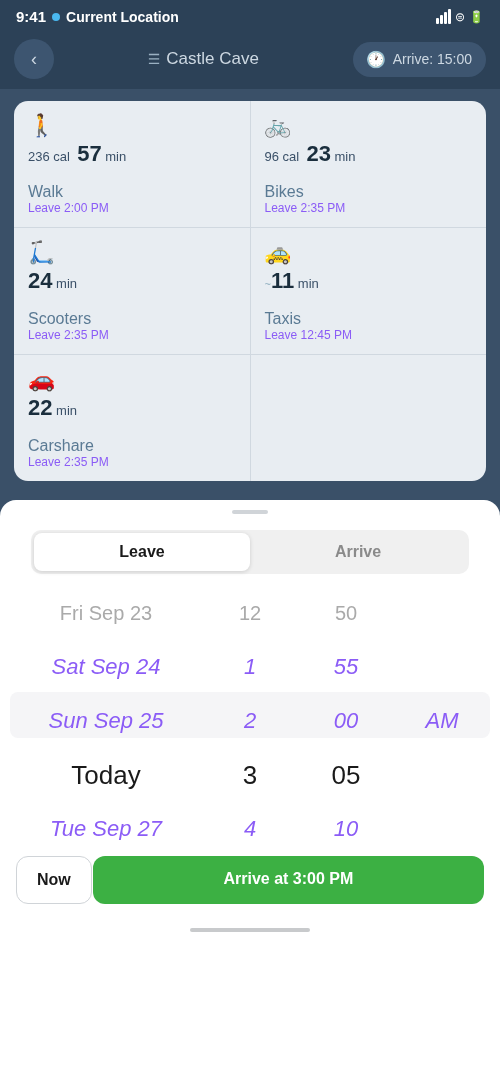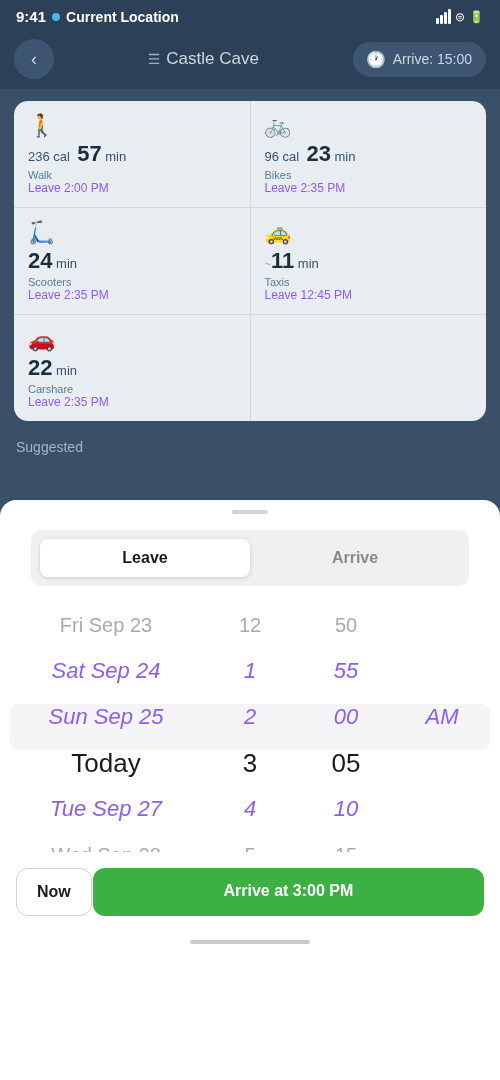--- a/index.html
+++ b/index.html
@@ -114,23 +114,23 @@
       padding: 12px 14px;
       border-right: 1px solid #d0d8e0;
     }
     .transport-cell:last-child { border-right: none; }
     .transport-icon {
       font-size: 22px;
       margin-bottom: 2px;
       color: #3a5068;
     }
     .transport-label {
-      font-size: 11px;
+      font-size: 16px;
       color: #5a7a94;
-      margin-top: 2px;
+      margin-top: 16px;
     }
     .transport-time {
       font-size: 12px;
       color: #8b5cf6;
     }
     .transport-duration {
       font-size: 13px;
       color: #3a5068;
       font-weight: 400;
     }
@@ -168,21 +168,21 @@
       border-radius: 2px;
       margin: 0 auto 16px;
     }
 
     
     .toggle-container {
       display: flex;
       margin: 0 31px 16px;
       background: #f0f0f0;
       border-radius: 10px;
-      padding: 9px;
+      padding: 3px;
     }
     .toggle-btn {
       flex: 1;
       text-align: center;
       padding: 10px;
       border-radius: 8px;
       font-size: 16px;
       font-weight: 600;
       cursor: pointer;
     }
@@ -234,21 +234,21 @@
       background: #f5f5f7;
       border-radius: 8px;
       margin: 0 10px;
       pointer-events: none;
     }
     .picker-col {
       flex: 1;
       display: flex;
       flex-direction: column;
       align-items: center;
-      gap: 0;
+      gap: 8px;
       overflow: hidden;
       height: 250px;
       position: relative;
     }
     .picker-col.wide { flex: 2; }
     .picker-item {
       height: 46px;
       display: flex;
       align-items: center;
       justify-content: center;

